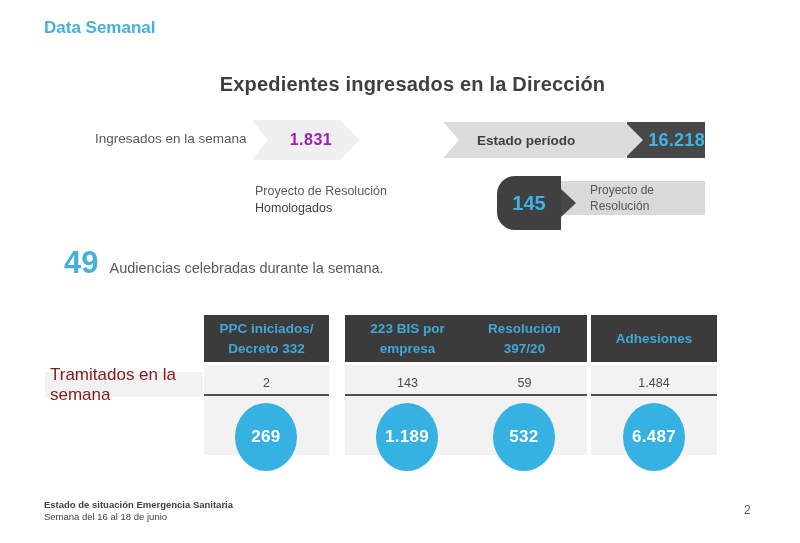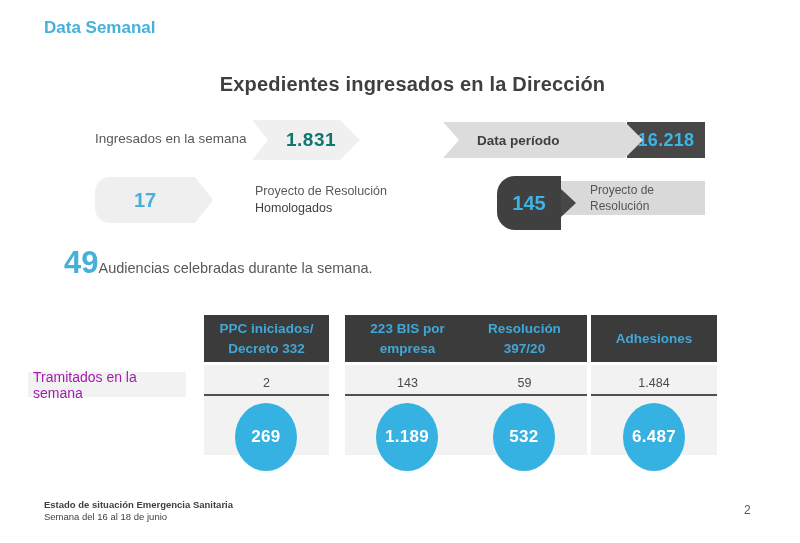--- a/index.html
+++ b/index.html
@@ -17,26 +17,26 @@
   .slide{position:relative;width:800px;height:543px;background:#ffffff;overflow:hidden;}
 
   .section-label{position:absolute;left:44px;top:18px;font-size:17px;font-weight:bold;color:var(--accent-blue);}
   .slide-title{position:absolute;left:0;top:73px;width:800px;text-align:center;font-size:20px;font-weight:bold;color:var(--dark-gray);letter-spacing:.2px;padding-left:25px;}
 
   
   .week-ingress-label{position:absolute;left:95px;top:131px;font-size:13.5px;color:var(--text-gray);}
   .week-chevron{position:absolute;left:252px;top:120px;width:108px;height:40px;background:#f0f0f0;
     clip-path:polygon(0 0, calc(100% - 20px) 0, 100% 50%, calc(100% - 20px) 100%, 0 100%, 16px 50%);
     display:flex;align-items:center;justify-content:center;padding-left:10px;}
-  .week-chevron span{font-size:19px;font-weight:600;color:#0f766e;letter-spacing:.5px;}
+  .week-chevron span{font-size:16px;font-weight:600;color:#a21caf;letter-spacing:.5px;}
 
   
   .total-ribbon{position:absolute;left:443px;top:122px;width:262px;height:36px;}
   .total-ribbon .dark-box{position:absolute;right:0;top:0;width:78px;height:36px;background:#474747;
-    display:flex;align-items:center;justify-content:center;}
+    display:flex;align-items:center;justify-content:flex-end;}
   .total-ribbon .dark-box span{font-size:18px;font-weight:bold;color:#3cb4e6;letter-spacing:.3px;}
   .total-ribbon .light-chevron{position:absolute;left:0;top:0;width:200px;height:36px;background:#dcdcdc;
     clip-path:polygon(0 0, calc(100% - 18px) 0, 100% 50%, calc(100% - 18px) 100%, 0 100%, 16px 50%);
     display:flex;align-items:center;padding-left:34px;}
   .total-ribbon .light-chevron span{font-size:13.5px;font-weight:bold;color:var(--dark-gray);}
 
   
   .badge-17{position:absolute;left:95px;top:177px;width:100px;height:46px;background:#efefef;
     border-radius:15px 0 0 15px;display:flex;align-items:center;justify-content:center;}
   .badge-17::after{content:"";position:absolute;left:100%;top:0;border-top:23px solid transparent;
@@ -48,41 +48,41 @@
   
   .res-light-rect{position:absolute;left:560px;top:181px;width:145px;height:34px;background:#d9d9d9;
     display:flex;flex-direction:column;justify-content:center;padding-left:30px;font-size:12px;line-height:16px;color:#555;white-space:pre-line;}
   .badge-145{position:absolute;left:497px;top:176px;width:64px;height:54px;background:#404040;
     border-radius:18px 0 0 18px;display:flex;align-items:center;justify-content:center;}
   .badge-145::after{content:"";position:absolute;left:100%;top:50%;margin-top:-14px;border-top:14px solid transparent;
     border-bottom:14px solid transparent;border-left:15px solid #474747;}
   .badge-145 span{font-size:20px;font-weight:bold;color:#3cb4e6;}
 
   
-  .audiencias{position:absolute;left:64px;top:245px;display:flex;align-items:baseline;gap:0;}
+  .audiencias{position:absolute;left:64px;top:245px;display:flex;align-items:baseline;gap:11px;}
   .audiencias .big-num{font-size:31px;font-weight:bold;color:var(--accent-blue);}
   .audiencias .aud-label{font-size:14.5px;color:var(--text-gray);}
 
   
   .table-area{position:absolute;left:0;top:315px;width:800px;height:160px;}
   .col{position:absolute;top:0;width:125px;height:160px;}
   .col.c1{left:204px;} .col.c2{left:345px;} .col.c3{left:462px;} .col.c4{left:591px;width:126px;}
   .col-header{position:absolute;left:0;top:0;width:100%;height:47px;background:var(--header-dark);
     display:flex;align-items:center;justify-content:center;text-align:center;
     font-size:13.5px;font-weight:bold;line-height:1.45;color:#3fa8d8;white-space:pre-line;}
   .col-band{position:absolute;left:0;top:50px;width:100%;height:90px;background:#f2f2f2;z-index:0;}
   .col-week-value{position:absolute;left:0;top:61px;width:100%;height:20px;text-align:center;
     font-size:12.5px;color:#4a4a4a;border-bottom:2px solid #4f4f4f;z-index:2;}
   .col-circle{position:absolute;top:88px;left:31px;width:62px;height:68px;border-radius:50%;
     background:var(--circle-blue);display:flex;align-items:center;justify-content:center;z-index:3;}
   .c4 .col-circle{left:32px;}
   .col-circle span{font-size:17px;font-weight:bold;color:#ffffff;letter-spacing:.3px;}
 
-  .week-row-label{position:absolute;left:28px;top:372px;width:158px;height:25px;background:#f2f2f2;
-    display:flex;align-items:center;padding-left:5px;font-size:14px;color:#a21caf;}
+  .week-row-label{position:absolute;left:45px;top:372px;width:158px;height:25px;background:#f2f2f2;
+    display:flex;align-items:center;padding-left:5px;font-size:17px;color:#7f1d1d;}
   .total-row-band{position:absolute;left:42px;top:425px;width:676px;height:30px;background:var(--band-gray);
     border-radius:16px 0 0 16px;display:flex;align-items:center;padding-left:26px;z-index:1;}
   .total-row-band span{font-size:13px;font-weight:bold;color:var(--header-dark);}
 
   
   .footer{position:absolute;left:44px;top:499px;font-size:9.5px;line-height:11.5px;color:var(--dark-gray);}
   .footer .f1{font-weight:bold;}
   .page-number{position:absolute;left:744px;top:503px;font-size:12px;color:#555;}
 </style>
 </head>
@@ -97,27 +97,24 @@
   <div class="week-ingress-label">Ingresados en la semana</div>
   <div class="week-chevron">
     <span>1.831</span>
   </div>
 
   <div class="total-ribbon">
     <div class="dark-box">
       <span>16.218</span>
     </div>
     <div class="light-chevron">
-      <span>Data período</span>
+      <span>Estado período</span>
     </div>
   </div>
 
-  <div class="badge-17">
-    <span>17</span>
-  </div>
   <div class="homologados-text">
     <div>Proyecto de Resolución</div>
     <div class="bold-line">Homologados</div>
   </div>
 
   <div class="res-light-rect">Proyecto de
 Resolución</div>
   <div class="badge-145">
     <span>145</span>
   </div>

